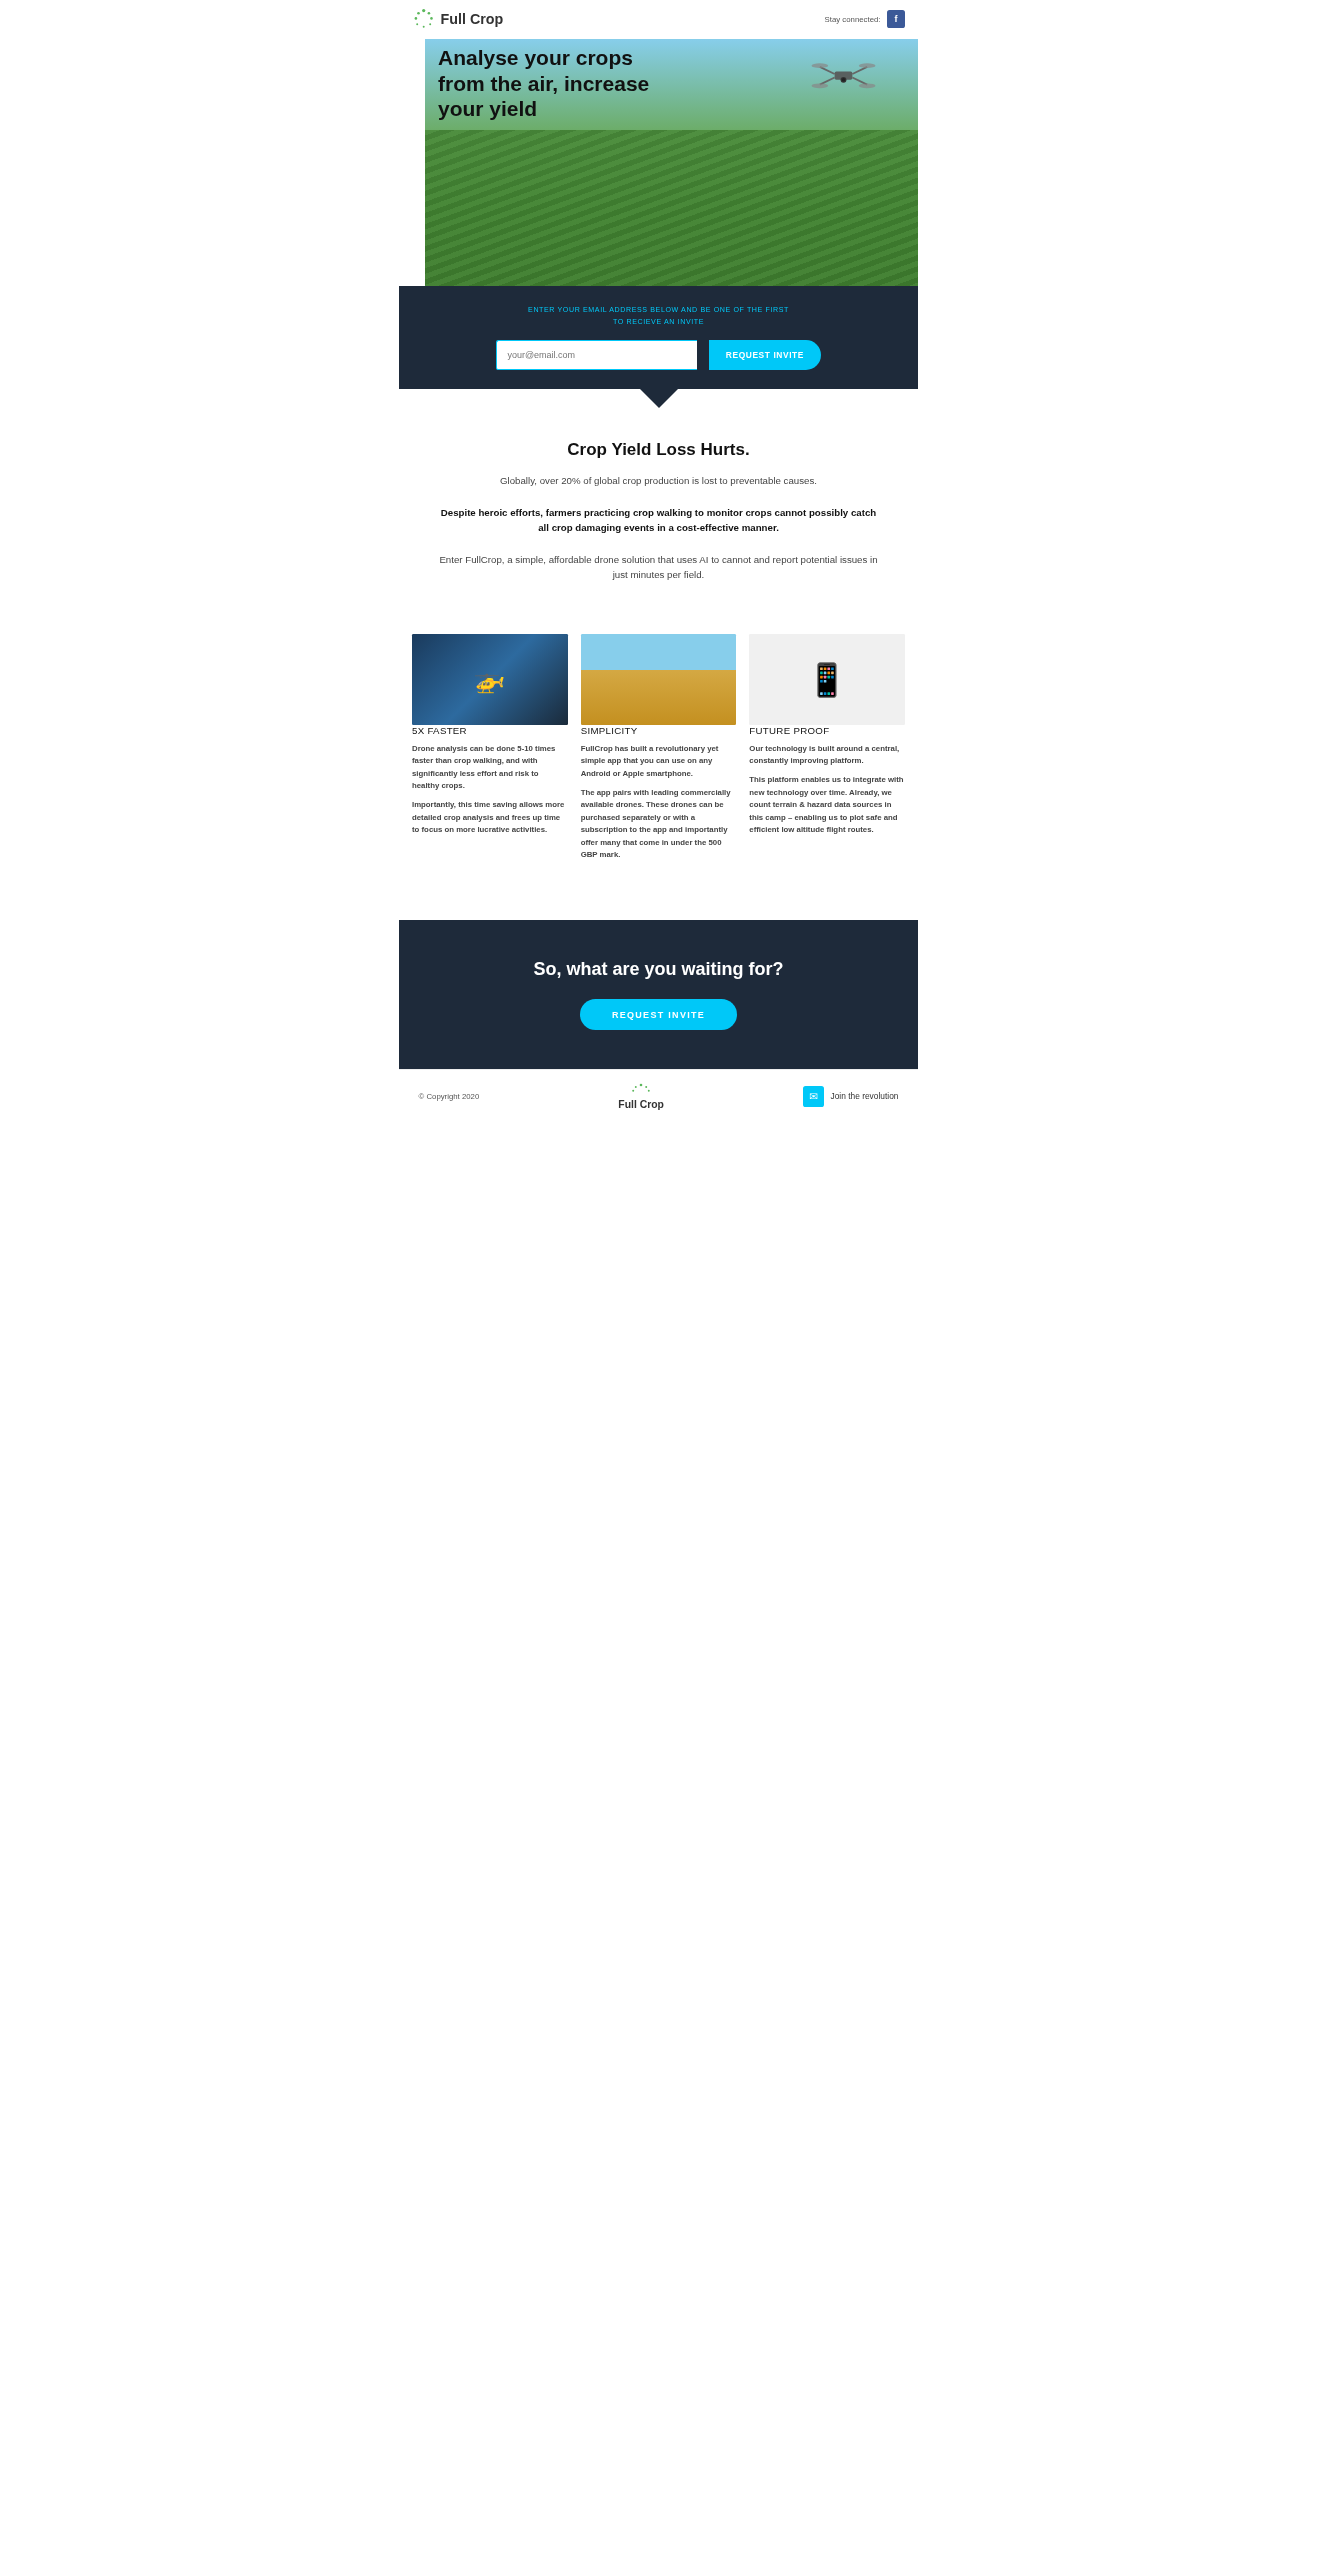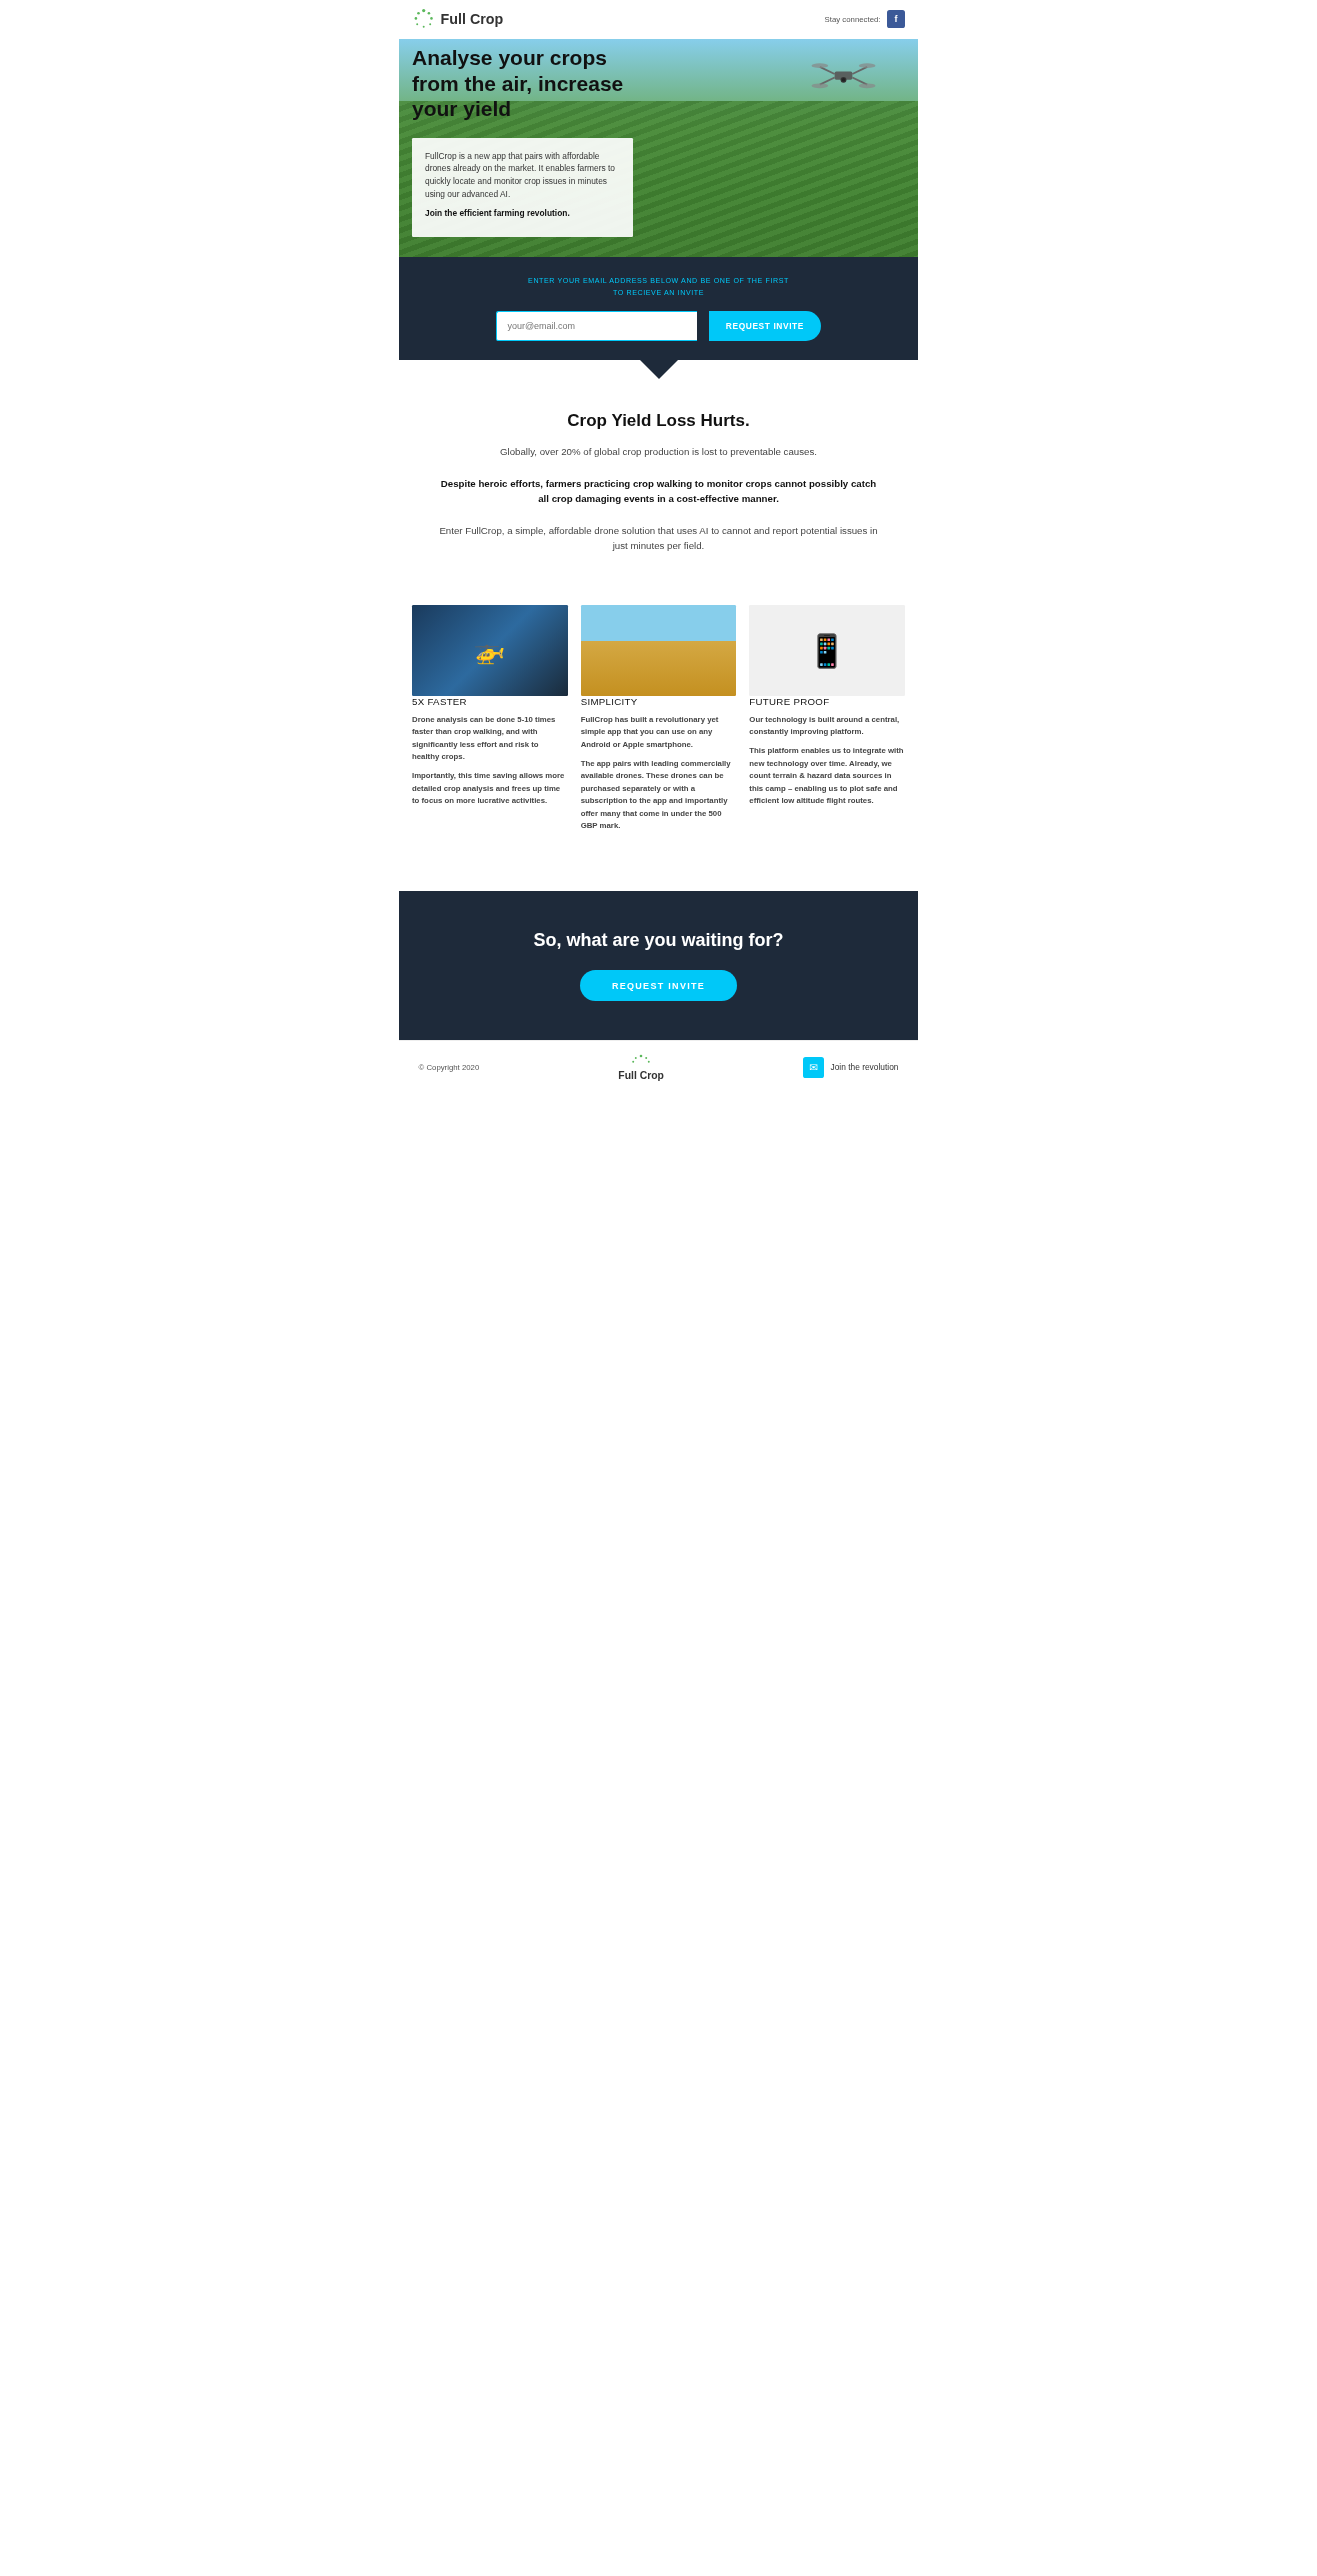--- a/index.html
+++ b/index.html
@@ -47,22 +47,23 @@
       font-weight: bold;
       cursor: pointer;
       display: flex;
       align-items: center;
       justify-content: center;
     }
 
     
     .hero {
       position: relative;
-      height: 218px;
+      height: 247px;
       overflow: hidden;
+      margin-left: 26px;
     }
     .hero-bg {
       width: 100%;
       height: 100%;
       background: linear-gradient(to bottom, #87CEEB 0%, #6aaa5e 40%, #3d7a2e 70%, #2d5a1e 100%);
       position: absolute;
       top: 0; left: 0;
     }
     
     .field-overlay {
@@ -370,24 +371,20 @@
 
     <ellipse cx="20" cy="18" rx="14" ry="4" fill="#888" opacity="0.7"></ellipse>
     <ellipse cx="100" cy="18" rx="14" ry="4" fill="#888" opacity="0.7"></ellipse>
     <ellipse cx="20" cy="52" rx="14" ry="4" fill="#888" opacity="0.7"></ellipse>
     <ellipse cx="100" cy="52" rx="14" ry="4" fill="#888" opacity="0.7"></ellipse>
 
     <circle cx="60" cy="42" r="5" fill="#333"></circle>
     <circle cx="60" cy="42" r="3" fill="#222"></circle>
   </svg>
 
-  <div class="hero-card">
-    <p>FullCrop is a new app that pairs with affordable drones already on the market. It enables farmers to quickly locate and monitor crop issues in minutes using our advanced AI.</p>
-    <p class="cta">Join the efficient farming revolution.</p>
-  </div>
 </section>
 
 <section class="email-section">
   <p class="tagline">
     <span>ENTER YOUR EMAIL ADDRESS BELOW AND BE ONE OF THE FIRST</span><br>
     <span>TO RECIEVE AN</span>
     <span style="color:#00c8f8;text-align:right;">INVITE</span>
   </p>
   <div class="email-form">
     <input class="email-input" type="email" placeholder="your@email.com" style="">

